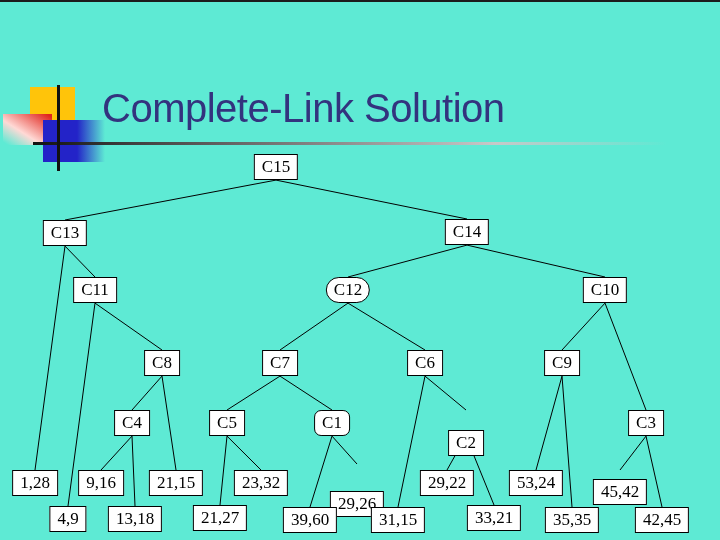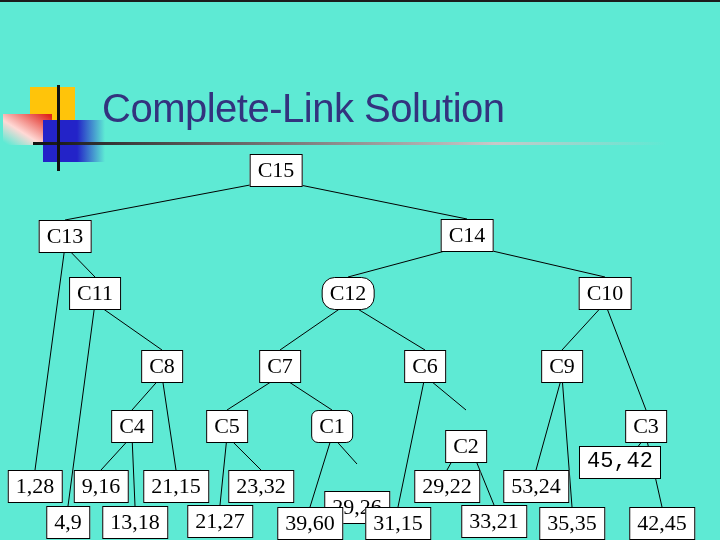--- a/index.html
+++ b/index.html
@@ -27,21 +27,21 @@
   .title-rule{position:absolute;left:33px;top:140px;width:660px;height:3px;
     background:linear-gradient(to right,#111 0%,#3f3f3f 15%,#8a8a8a 45%,#c8c8c8 70%,rgba(255,255,255,0) 96%);
     z-index:5;}
   
   #edges{position:absolute;left:0;top:0;z-index:4;pointer-events:none;}
   #edges line{stroke:var(--edge,#000);stroke-width:1;}
   .nodes{position:absolute;left:0;top:0;width:100%;height:100%;z-index:5;}
   .node{
     position:absolute;transform:translateX(-50%);
     background:var(--node-fill,#fff);border:1px solid var(--node-border,#000);
-    color:#000;font-family:"Liberation Serif",serif;font-size:22px;line-height:1.3;
+    color:#000;font-family:"Liberation Serif",serif;font-size:17px;line-height:1.3;
     padding:1px 7px;white-space:nowrap;
   }
 </style>
 </head>
 <body>
 
 <div class="slide">
 
   <div class="logo-yellow"></div>
   <div class="logo-red"></div>
@@ -100,21 +100,21 @@
       <div class="node cluster" style="left: 332px; top: 408px; border-radius: 7px;">C1</div>
       <div class="node cluster" style="left: 466px; top: 428px;">C2</div>
       <div class="node cluster" style="left: 646px; top: 408px;">C3</div>
       <div class="node leaf" style="left: 35px; top: 468px;">1,28</div>
       <div class="node leaf" style="left: 101px; top: 468px;">9,16</div>
       <div class="node leaf" style="left: 176px; top: 468px;">21,15</div>
       <div class="node leaf" style="left: 261px; top: 468px;">23,32</div>
       <div class="node leaf" style="left: 357px; top: 462px; margin-top: 27px;">29,26</div>
       <div class="node leaf" style="left: 447px; top: 468px;">29,22</div>
       <div class="node leaf" style="left: 536px; top: 468px;">53,24</div>
-      <div class="node leaf" style="left: 620px; top: 444px; font-family: Liberation Mono, monospace;">45,42</div>
+      <div class="node leaf" style="left: 620px; top: 477px;">45,42</div>
       <div class="node leaf" style="left: 68px; top: 504px;">4,9</div>
       <div class="node leaf" style="left: 135px; top: 504px;">13,18</div>
       <div class="node leaf" style="left: 220px; top: 503px;">21,27</div>
       <div class="node leaf" style="left: 310px; top: 505px;">39,60</div>
       <div class="node leaf" style="left: 398px; top: 505px;">31,15</div>
       <div class="node leaf" style="left: 494px; top: 503px;">33,21</div>
       <div class="node leaf" style="left: 572px; top: 505px;">35,35</div>
       <div class="node leaf" style="left: 662px; top: 505px;">42,45</div>
     </div>
 

